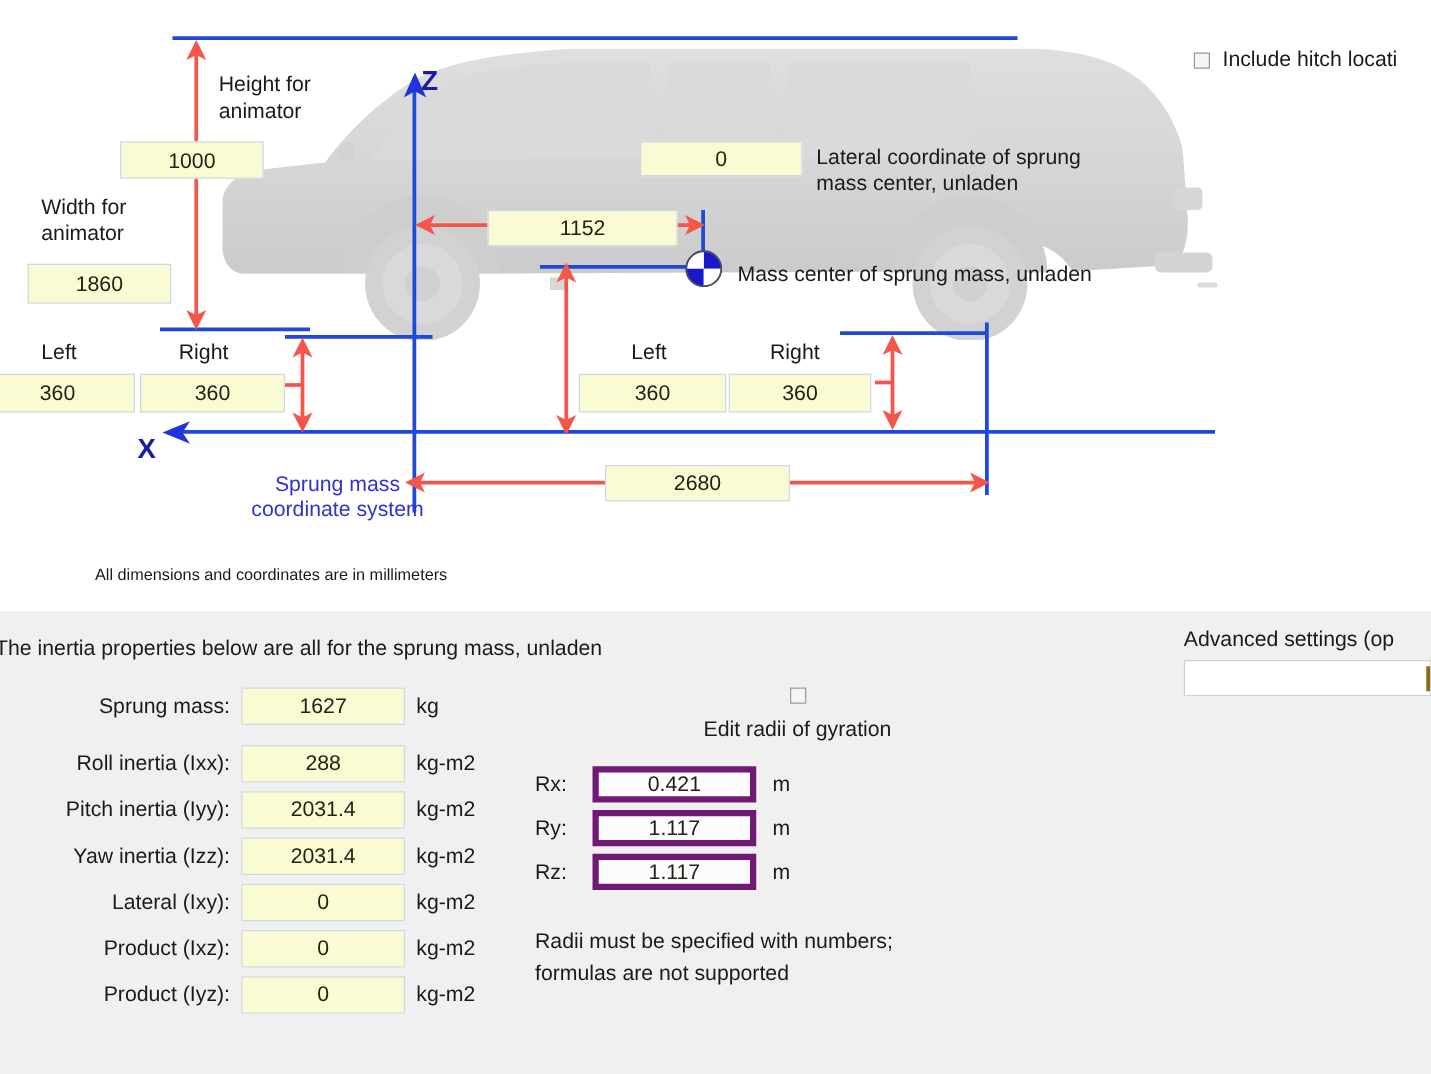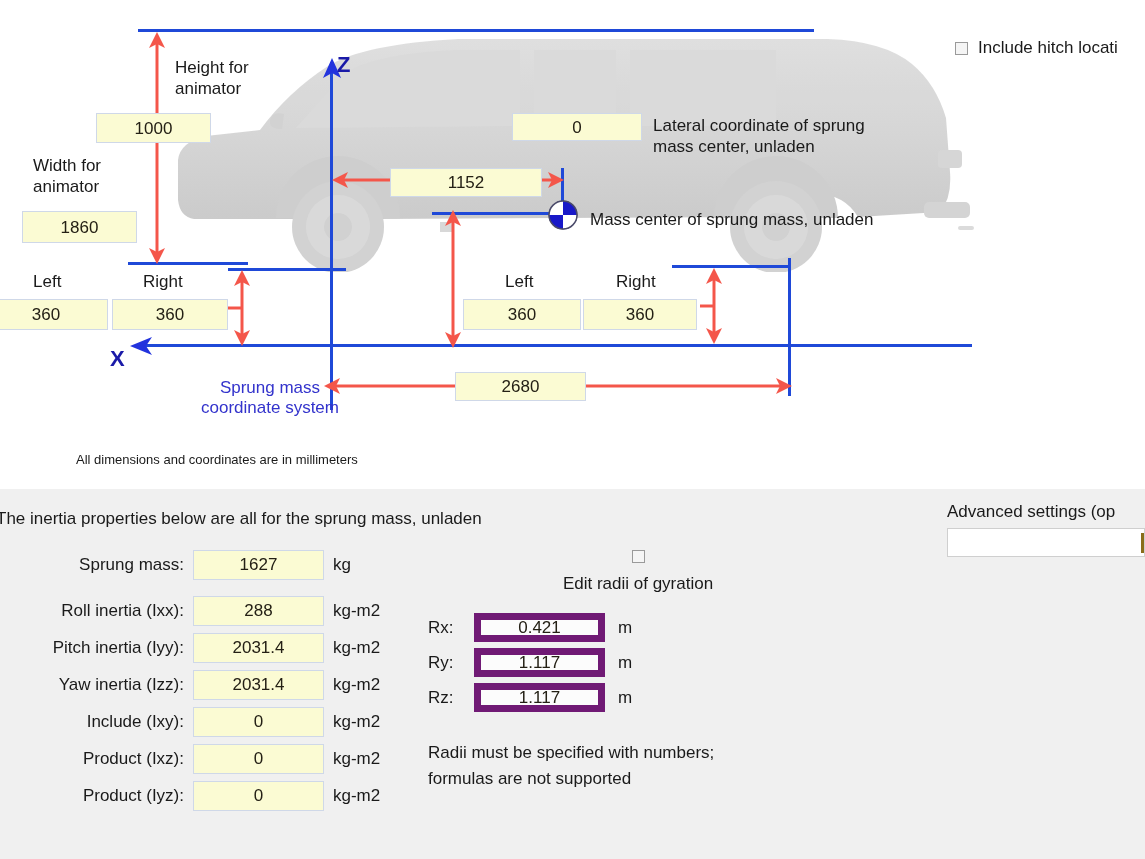--- a/index.html
+++ b/index.html
@@ -190,21 +190,21 @@
   }
   .rlabel {
     width: 46px;
     font-size: 17px;
     color: #1a1a1a;
   }
   .rfield {
     width: 131px;
     height: 29px;
     background: #fcfcfc;
-    border: 7px solid #701a75;
+    border: 5px solid #701a75;
     box-sizing: border-box;
     font-size: 17px;
     color: #242015;
     display: flex;
     align-items: center;
     justify-content: center;
   }
   .runit {
     padding-left: 13px;
     font-size: 17px;
@@ -357,21 +357,21 @@
 
     <div class="dimbox" style="left:96px; top:113px; width:115px; height:30px;">1000</div>
 
     <div class="dimbox" style="left:22px; top:211px; width:115px; height:32px;">1860</div>
 
     <div class="dimbox" style="left:512px; top:113px; width:130px; height:28px;">0</div>
 
     <div class="dimbox" style="left:390px; top:168px; width:152px; height:29px;">1152</div>
 
 
-    <div class="dimbox" style="left:455px; top:372px; width:131px; height:29px;">2680</div>
+    <div class="dimbox" style="left:484px; top:372px; width:148px; height:29px;">2680</div>
 
     <div class="dlabel" style="left:33px; top:272px;">Left</div>
     <div class="dlabel" style="left:143px; top:272px;">Right</div>
     <div class="dimbox" style="left:-16px; top:299px; width:124px; height:31px;">360</div>
     <div class="dimbox" style="left:112px; top:299px; width:116px; height:31px;">360</div>
 
     <div class="dlabel" style="left:505px; top:272px;">Left</div>
     <div class="dlabel" style="left:616px; top:272px;">Right</div>
     <div class="dimbox" style="left:463px; top:299px; width:118px; height:31px;">360</div>
     <div class="dimbox" style="left:583px; top:299px; width:114px; height:31px;">360</div>
@@ -429,21 +429,21 @@
         <div class="ilabel">Pitch inertia (Iyy):</div>
         <div class="ifield">2031.4</div>
         <div class="iunit">kg-m2</div>
       </div>
       <div class="irow">
         <div class="ilabel">Yaw inertia (Izz):</div>
         <div class="ifield">2031.4</div>
         <div class="iunit">kg-m2</div>
       </div>
       <div class="irow">
-        <div class="ilabel">Include (Ixy):</div>
+        <div class="ilabel">Lateral (Ixy):</div>
         <div class="ifield">0</div>
         <div class="iunit">kg-m2</div>
       </div>
       <div class="irow">
         <div class="ilabel">Product (Ixz):</div>
         <div class="ifield">0</div>
         <div class="iunit">kg-m2</div>
       </div>
       <div class="irow">
         <div class="ilabel">Product (Iyz):</div>

